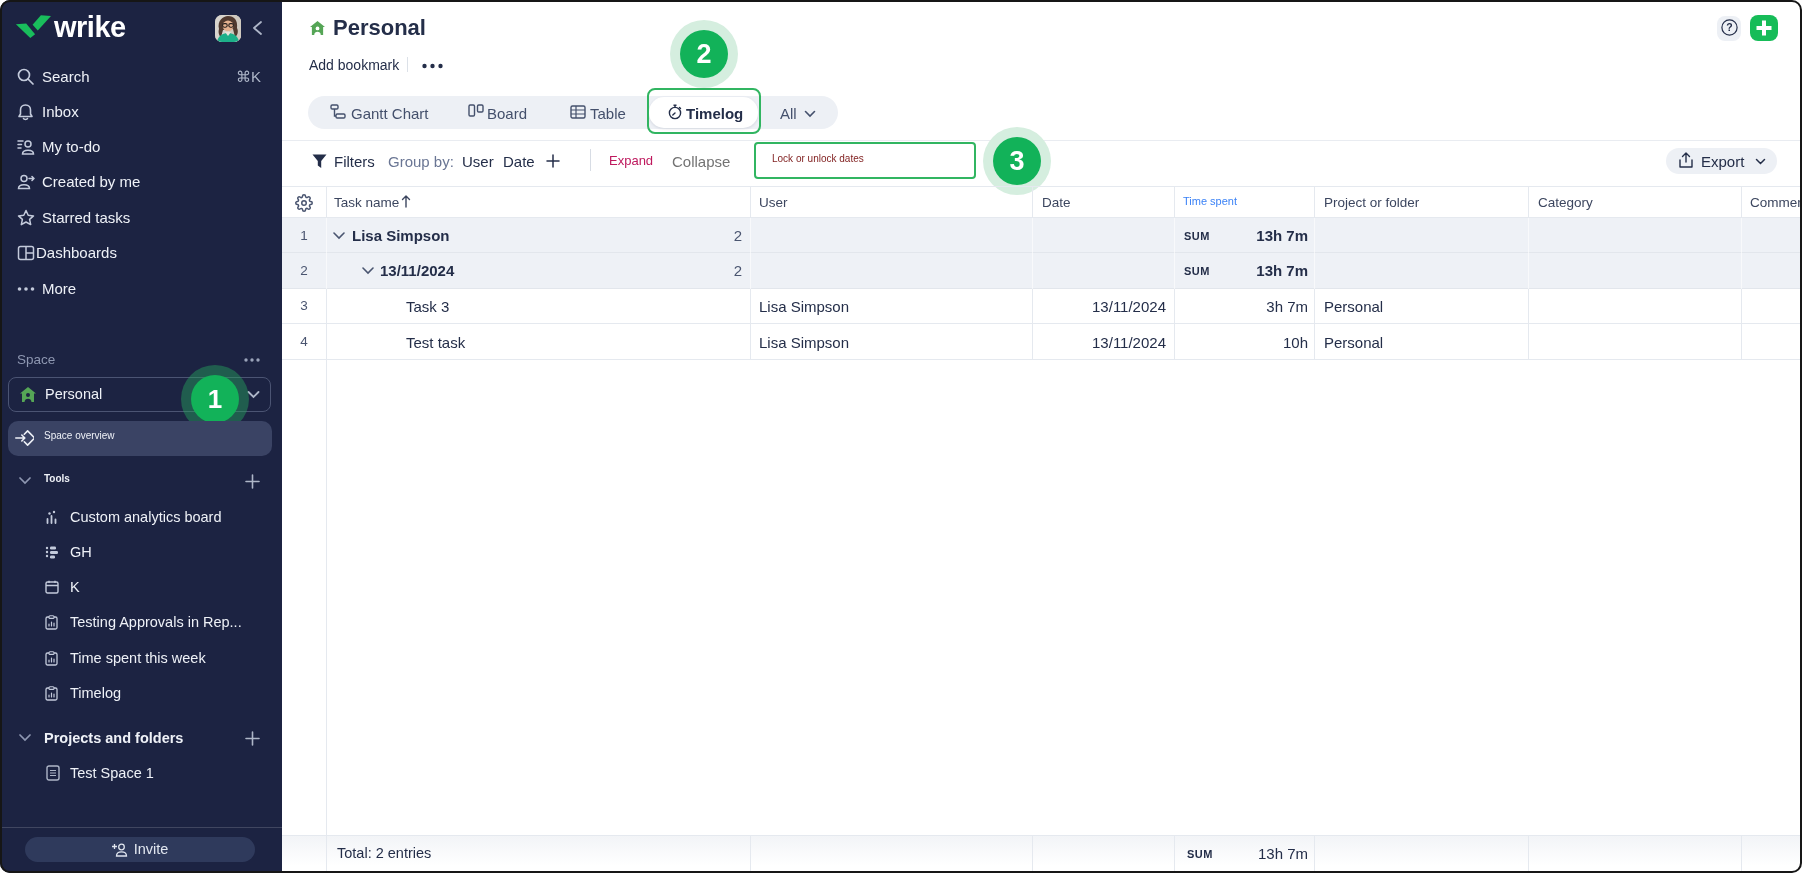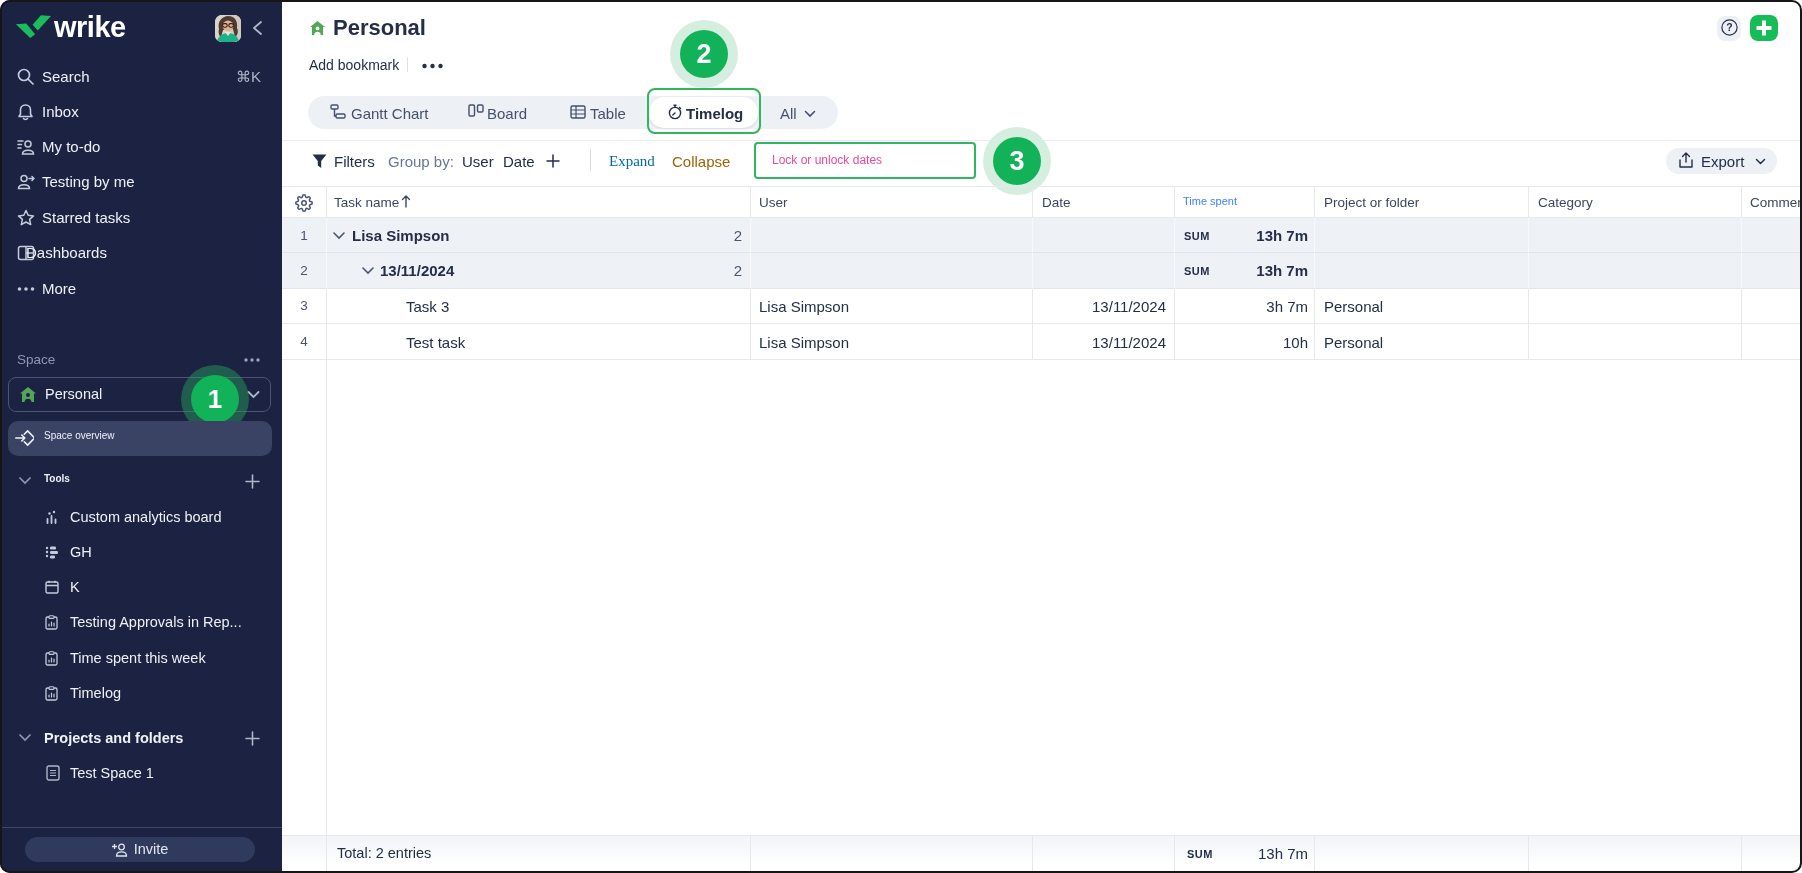--- a/index.html
+++ b/index.html
@@ -58,30 +58,30 @@
           <path d="M1 3 L6 3 M1 6.5 L4.5 6.5 M1 10 L4 10" stroke="#c3cadb" stroke-width="1.5" stroke-linecap="round"></path>
           <circle cx="11" cy="6" r="3" fill="none" stroke="#c3cadb" stroke-width="1.5"></circle>
           <path d="M5.5 16 C5.5 11 16.5 11 16.5 16 Z" fill="none" stroke="#c3cadb" stroke-width="1.5"></path>
         </svg>
         <div class="abs sb-text" style="left:42px; top:138px;">My to-do</div>
         <svg class="abs" style="left:17px; top:173px;" width="18" height="18" viewBox="0 0 18 18">
           <circle cx="7" cy="5.5" r="3" fill="none" stroke="#c3cadb" stroke-width="1.5"></circle>
           <path d="M1.5 15.5 C1.5 10.5 12.5 10.5 12.5 15.5 Z" fill="none" stroke="#c3cadb" stroke-width="1.5"></path>
           <path d="M12 5.5 L17 5.5 M15 3.5 L17 5.5 L15 7.5" stroke="#c3cadb" stroke-width="1.5" fill="none" stroke-linecap="round" stroke-linejoin="round"></path>
         </svg>
-        <div class="abs sb-text" style="left:42px; top:173px;">Testing by me</div>
+        <div class="abs sb-text" style="left:42px; top:173px;">Created by me</div>
         <svg class="abs" style="left:17px; top:209px;" width="18" height="18" viewBox="0 0 18 18">
           <path d="M9 1.5 L11.2 6.3 L16.5 6.9 L12.6 10.4 L13.7 15.6 L9 13 L4.3 15.6 L5.4 10.4 L1.5 6.9 L6.8 6.3 Z" fill="none" stroke="#c3cadb" stroke-width="1.5" stroke-linejoin="round"></path>
         </svg>
         <div class="abs sb-text" style="left:42px; top:209px;">Starred tasks</div>
         <svg class="abs" style="left:17px; top:244px;" width="18" height="18" viewBox="0 0 18 18">
           <rect x="1.5" y="2.5" width="15" height="13" rx="2" fill="none" stroke="#c3cadb" stroke-width="1.5"></rect>
           <path d="M9 2.5 L9 15.5 M9 9 L16.5 9" stroke="#c3cadb" stroke-width="1.5"></path>
         </svg>
-        <div class="abs sb-text" style="left:26px; top:244px;">Dashboards</div>
+        <div class="abs sb-text" style="left:36px; top:244px;">Dashboards</div>
         <svg class="abs" style="left:17px; top:280px;" width="18" height="18" viewBox="0 0 18 18">
           <circle cx="2.5" cy="9" r="1.8" fill="#c3cadb"></circle>
           <circle cx="9" cy="9" r="1.8" fill="#c3cadb"></circle>
           <circle cx="15.5" cy="9" r="1.8" fill="#c3cadb"></circle>
         </svg>
         <div class="abs sb-text" style="left:42px; top:280px;">More</div>
         <div class="abs" style="left:236px; top:68px; color:#aeb6c8; font-size:15px;">⌘K</div>
       </div>
 
     <div class="abs" style="left:17px; top:352px; color:#8e97b1; font-size:13.5px;">Space</div>
@@ -244,24 +244,24 @@
       <path d="M0.5 0.5 L14.5 0.5 L9.2 7 L9.2 14 L5.8 11.5 L5.8 7 Z" fill="#242e49"></path>
     </svg>
     <div class="abs" style="left:52px; top:152.5px; font-size:15px; color:#242e49;">Filters</div>
     <div class="abs" style="left:106px; top:152.5px; font-size:15px; color:#6a7694;">Group by:</div>
     <div class="abs" style="left:180px; top:152.5px; font-size:15px; color:#242e49;">User</div>
     <div class="abs" style="left:221px; top:152.5px; font-size:15px; color:#242e49;">Date</div>
     <svg class="abs" style="left:264px; top:154px;" width="14" height="14" viewBox="0 0 14 14">
         <path d="M7 1 L7 13 M1 7 L13 7" stroke="#242e49" stroke-width="1.5" stroke-linecap="round"></path>
       </svg>
     <div class="abs" style="left:308px; top:149px; width:1px; height:22px; background:#d7dce4;"></div>
-    <div class="abs" style="left:327px; top:152.5px; font-size:15px; color:#0369a1;font-family:Liberation Serif, serif;">Expand</div>
-    <div class="abs" style="left:390px; top:152.5px; font-size:15px; color:#a16207;">Collapse</div>
+    <div class="abs" style="left:327px; top:152.5px; font-size:13px; color:#be185d;">Expand</div>
+    <div class="abs" style="left:390px; top:152.5px; font-size:15px; color:#737373;">Collapse</div>
     <div class="abs" style="left:472px; top:142px; width:222px; height:37px; border:2.5px solid #31b561; border-radius:4px;"></div>
-    <div class="abs" style="left:490px; top:152.5px; font-size:12px; color:#ec4899;">Lock or unlock dates</div>
+    <div class="abs" style="left:490px; top:152.5px; font-size:10px; color:#7f1d1d;">Lock or unlock dates</div>
 
     <div class="abs" style="left:701px; top:127px; width:68px; height:68px; border-radius:50%; background:#d5eedf;"></div>
     <div class="abs" style="left:711px; top:137px; width:48px; height:48px; border-radius:50%; background:#12b259; color:#fff; font-size:27px; font-weight:bold; text-align:center; line-height:48px;">3</div>
 
     <div class="abs" style="left:1384px; top:148px; width:111px; height:26px; background:#edf0f5; border-radius:13px;"></div>
     <svg class="abs" style="left:1396px; top:152px;" width="16" height="17" viewBox="0 0 16 17">
       <path d="M8 1 L8 10 M4.5 4.5 L8 1 L11.5 4.5" stroke="#242e49" stroke-width="1.4" fill="none" stroke-linecap="round" stroke-linejoin="round"></path>
       <path d="M2 8 L2 15 L14 15 L14 8" stroke="#242e49" stroke-width="1.4" fill="none" stroke-linecap="round" stroke-linejoin="round"></path>
     </svg>
     <div class="abs" style="left:1419px; top:152.5px; font-size:15px; color:#242e49;">Export</div>

